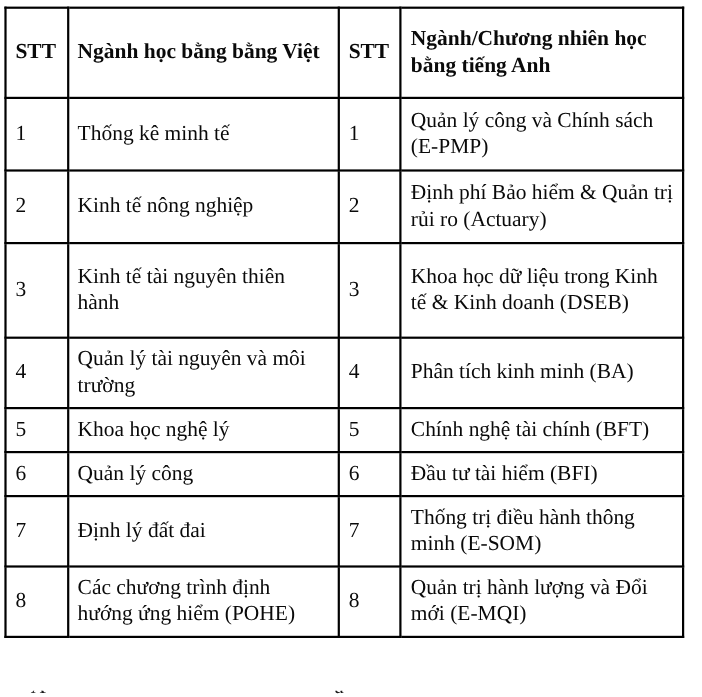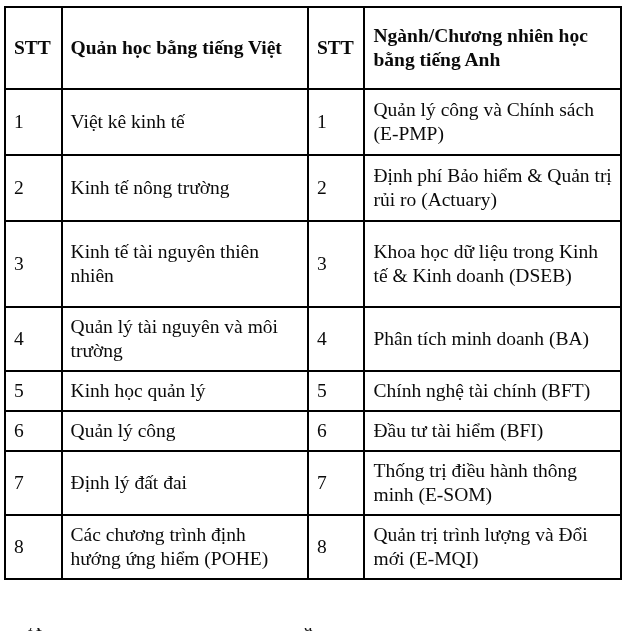--- a/index.html
+++ b/index.html
@@ -94,73 +94,73 @@
   <table class="program-table">
     <colgroup>
       <col class="col-stt">
       <col class="col-vn">
       <col class="col-stt2">
       <col class="col-en">
     </colgroup>
     <thead>
       <tr class="r-h">
         <th class="h-stt">STT</th>
-        <th>Quản học bằng tiếng Việt</th>
+        <th>Ngành học bằng bằng Việt</th>
         <th class="h-stt">STT</th>
         <th>Ngành/Chương nhiên học bằng tiếng Anh</th>
       </tr>
     </thead>
     <tbody>
       <tr class="r-1">
         <td class="c-stt">1</td>
-        <td>Việt kê kinh tế</td>
+        <td>Thống kê minh tế</td>
         <td class="c-stt">1</td>
         <td>Quản lý công và Chính sách (E-PMP)</td>
       </tr>
       <tr class="r-2">
         <td class="c-stt">2</td>
-        <td>Kinh tế nông trường</td>
+        <td>Kinh tế nông nghiệp</td>
         <td class="c-stt">2</td>
         <td>Định phí Bảo hiểm &amp; Quản trị rủi ro (Actuary)</td>
       </tr>
       <tr class="r-3">
         <td class="c-stt">3</td>
-        <td>Kinh tế tài nguyên thiên nhiên</td>
+        <td>Kinh tế tài nguyên thiên hành</td>
         <td class="c-stt">3</td>
         <td>Khoa học dữ liệu trong Kinh tế &amp; Kinh doanh (DSEB)</td>
       </tr>
       <tr class="r-4">
         <td class="c-stt">4</td>
         <td>Quản lý tài nguyên và môi trường</td>
         <td class="c-stt">4</td>
-        <td>Phân tích minh doanh (BA)</td>
+        <td>Phân tích kinh minh (BA)</td>
       </tr>
       <tr class="r-5">
         <td class="c-stt">5</td>
-        <td>Kinh học quản lý</td>
+        <td>Khoa học nghệ lý</td>
         <td class="c-stt">5</td>
         <td>Chính nghệ tài chính (BFT)</td>
       </tr>
       <tr class="r-6">
         <td class="c-stt">6</td>
         <td>Quản lý công</td>
         <td class="c-stt">6</td>
         <td>Đầu tư tài hiểm (BFI)</td>
       </tr>
       <tr class="r-7">
         <td class="c-stt">7</td>
         <td>Định lý đất đai</td>
         <td class="c-stt">7</td>
         <td>Thống trị điều hành thông minh (E-SOM)</td>
       </tr>
       <tr class="r-8">
         <td class="c-stt">8</td>
         <td>Các chương trình định hướng ứng hiểm (POHE)</td>
         <td class="c-stt">8</td>
-        <td>Quản trị trình lượng và Đổi mới (E-MQI)</td>
+        <td>Quản trị hành lượng và Đổi mới (E-MQI)</td>
       </tr>
     </tbody>
   </table>
 
   <div class="clip-row">
     <span class="glyph g1">Â</span>
     <span class="glyph g2">à</span>
   </div>
 
 </div>

